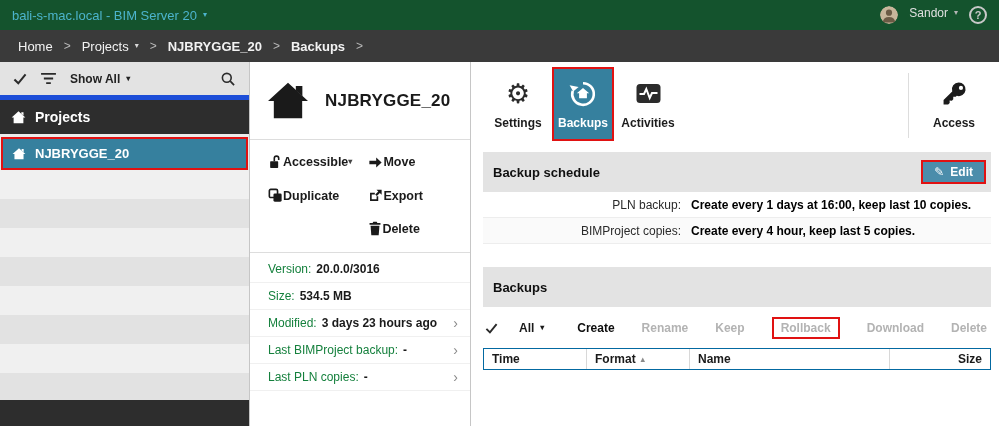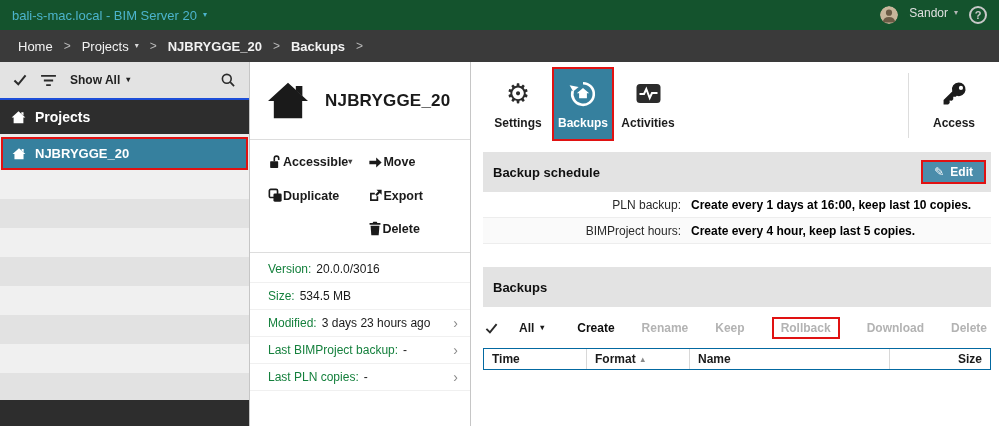--- a/index.html
+++ b/index.html
@@ -20,21 +20,21 @@
   .breadcrumb{position:absolute;top:30px;left:0;right:0;height:32px;background:#3a3a3a;display:flex;align-items:center;gap:11px;padding:0 18px;color:#f2f2f2;font-size:13px}
   .crumb{display:flex;align-items:center;gap:6px;cursor:pointer}
   .crumb.bold{font-weight:bold}
   .crumb .caret{color:#d8d8d8}
   .sep{color:#b9b9b9;font-size:12px}
 
   .main{position:absolute;top:62px;left:0;right:0;bottom:0}
 
   
   .sidebar{position:absolute;left:0;top:0;bottom:0;width:250px;background:#ebebeb;border-right:1px solid #c6c6c6}
-  .side-toolbar{height:38px;background:#e3e3e3;border-bottom:2px solid #1d4ed8;display:flex;align-items:center;gap:13px;padding:0 13px}
+  .side-toolbar{height:38px;background:#e3e3e3;border-bottom:5px solid #1d4ed8;display:flex;align-items:center;gap:13px;padding:0 13px}
   .icon-btn{display:flex;align-items:center;justify-content:center;cursor:pointer}
   .show-all{font-size:12px;font-weight:bold;color:#222;display:flex;align-items:center;gap:6px;cursor:pointer}
   .side-toolbar .search{margin-left:auto}
   .projects-header{height:34px;background:#2d2d2d;color:#fff;display:flex;align-items:center;gap:9px;padding:0 11px;font-size:14px;font-weight:bold}
   .sel-wrap{margin:3px 1px 0;border:2px solid #e01212}
   .project-row{height:29px;background:#36809e;color:#fff;display:flex;align-items:center;gap:9px;padding:0 9px;font-size:13px;font-weight:bold;cursor:pointer}
   .empty-rows .empty-row{height:29px}
   .empty-rows .empty-row:nth-child(odd){background:#f0f0f0}
   .empty-rows .empty-row:nth-child(even){background:#e2e2e2}
   .side-bottom{position:absolute;left:0;right:0;bottom:0;height:26px;background:#2d2d2d}
@@ -42,21 +42,21 @@
   
   .ppanel{position:absolute;left:250px;top:0;bottom:0;width:221px;background:#fff;border-right:1px solid #c6c6c6}
   .pp-header{height:78px;display:flex;align-items:center;gap:15px;padding:0 16px;border-bottom:1px solid #ddd}
   .pp-title{font-size:17px;font-weight:bold;letter-spacing:.2px}
   .pp-actions{display:grid;grid-template-columns:1.05fr 1fr;padding:14px 6px 16px 18px;border-bottom:1px solid #ddd;row-gap:18px}
   .action{display:flex;align-items:center;font-size:12.5px;font-weight:bold;color:#1a1a1a;cursor:pointer}
   .action .caret{color:#444}
   .pp-info{padding-top:3px}
   .info-row{display:flex;align-items:center;height:27px;padding:0 12px 0 18px;font-size:12px;border-bottom:1px solid #f0f0f0}
   .info-label{margin-right:5px;color:#15803d;white-space:nowrap}
-  .info-value{font-weight:normal;white-space:nowrap}
+  .info-value{font-weight:bold;white-space:nowrap}
   .info-chevron{margin-left:auto;color:#8a8a8a;font-size:14px}
 
   
   .content{position:absolute;left:471px;top:0;right:0;bottom:0;background:#fff}
   .tabbar{display:flex;align-items:flex-start;padding:5px 12px 0 16px;height:84px}
   .tab{width:62px;height:74px;display:flex;flex-direction:column;align-items:center;justify-content:center;gap:7px;font-size:12px;font-weight:bold;color:#1c1c1c;margin-right:3px;cursor:pointer}
   .tab .ticon{height:30px;display:flex;align-items:center;justify-content:center}
   .tab.active{background:#36809e;color:#fff;border:2px solid #e01212}
   .tab-divider{width:1px;align-self:stretch;background:#ddd;margin:6px 0 8px auto}
   .tab.access{margin:0 2px 0 14px}
@@ -323,21 +323,21 @@
         <span>Edit</span>
       </span>
     </div>
 
     <div class="sched">
       <div class="srow">
         <span class="srow-label">PLN backup:</span>
         <span class="srow-value">Create every 1 days at 16:00, keep last 10 copies.</span>
       </div>
       <div class="srow">
-        <span class="srow-label">BIMProject hours:</span>
+        <span class="srow-label">BIMProject copies:</span>
         <span class="srow-value">Create every 4 hour, keep last 5 copies.</span>
       </div>
     </div>
 
     <div class="section-bar bk-bar">
       <span>Backups</span>
     </div>
 
     <div class="btoolbar">
       <span class="icon-btn">

